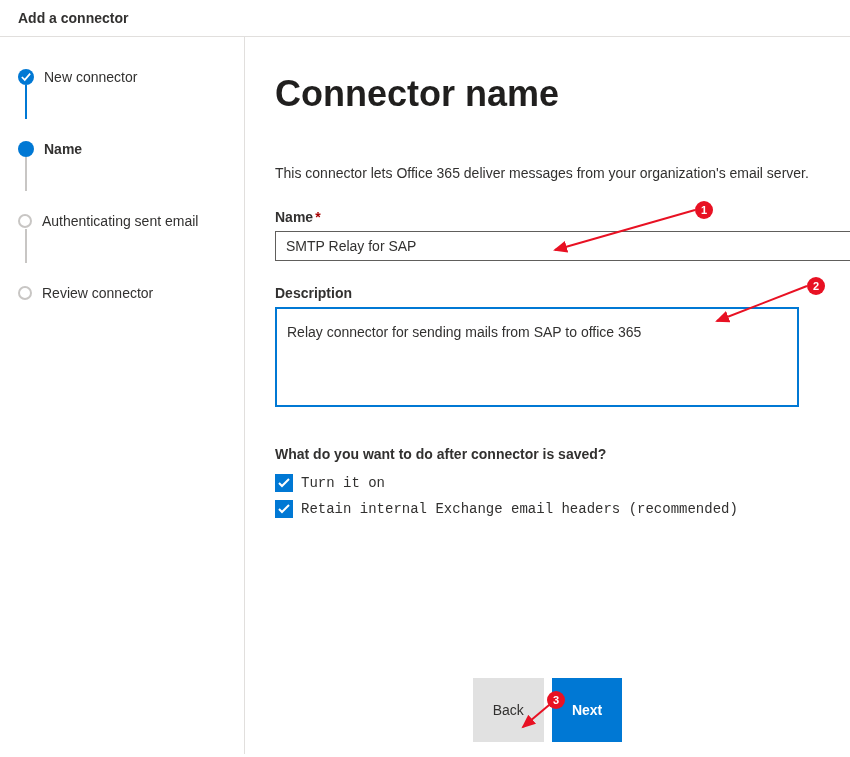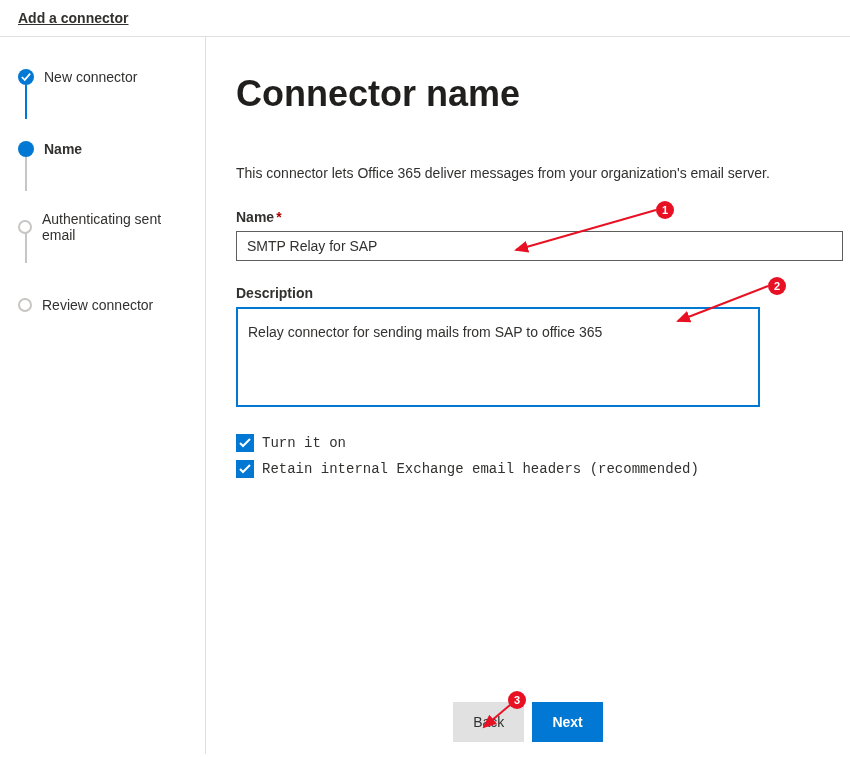--- a/index.html
+++ b/index.html
@@ -11,28 +11,27 @@
       width: 850px;
       height: 757px;
       position: relative;
       overflow: hidden;
     }
     .header {
       padding: 10px 18px;
       border-bottom: 1px solid #e1dfdd;
       font-weight: 600;
       font-size: 14px;
-      text-decoration: underline;
     }
     .container {
       display: flex;
       height: calc(100% - 40px);
     }
     .sidebar {
-      width: 206px;
+      width: 245px;
       border-right: 1px solid #e1dfdd;
       padding: 30px 18px 18px 18px;
     }
     .step-list { list-style: none; }
     .step-item {
       display: flex;
       align-items: center;
       gap: 10px;
       position: relative;
       padding: 0 0 0 0;
@@ -136,21 +135,21 @@
     .footer {
       position: absolute;
       bottom: 12px;
       left: 0;
       right: 0;
       display: flex;
       gap: 8px;
       justify-content: center;
     }
     .btn {
-      padding: 12px 20px;
+      padding: 24px 20px;
       font-size: 14px;
       font-family: inherit;
       border: none;
       cursor: pointer;
       min-width: 70px;
     }
     .btn-secondary { background: #e1e1e1; color: #323130; }
     .btn-primary { background: #0078d4; color: #fff; font-weight: 600; }
 
     
@@ -212,20 +211,21 @@
         <span>Name</span><span class="required-star">*</span>
       </label>
       <input type="text" class="text-input" value="SMTP Relay for SAP" style="">
     </div>
 
     <div class="field">
       <label class="field-label">Description</label>
       <textarea class="text-input" style="">Relay connector for sending mails from SAP to office 365</textarea>
     </div>
 
+    <div class="section-q">What do you want to do after connector is saved?</div>
 
     <div class="checkbox-row">
       <div class="checkbox">
         <svg viewBox="0 0 12 10">
             <path d="M1 5 L4 8 L11 1" stroke="#fff" stroke-width="2" fill="none"></path>
           </svg>
       </div>
       <span class="checkbox-label">Turn it on</span>
     </div>
 

